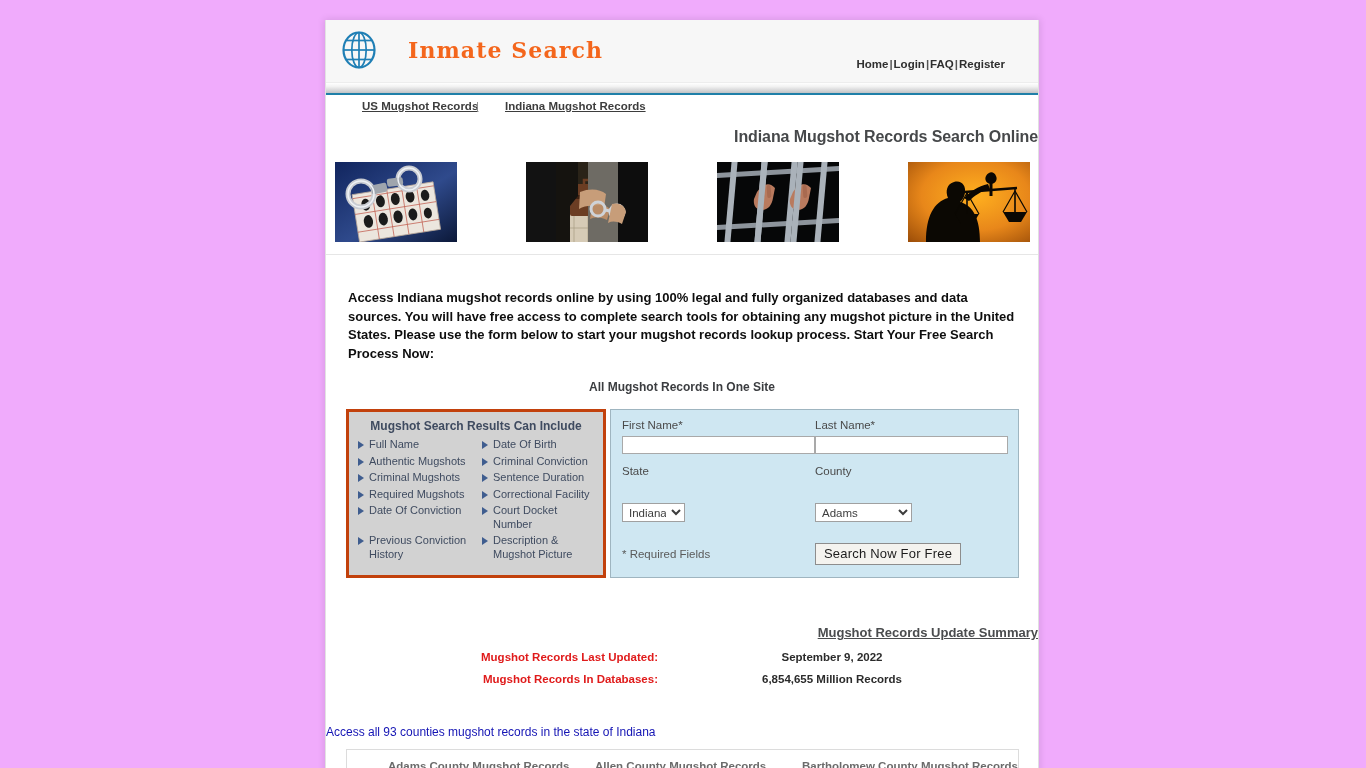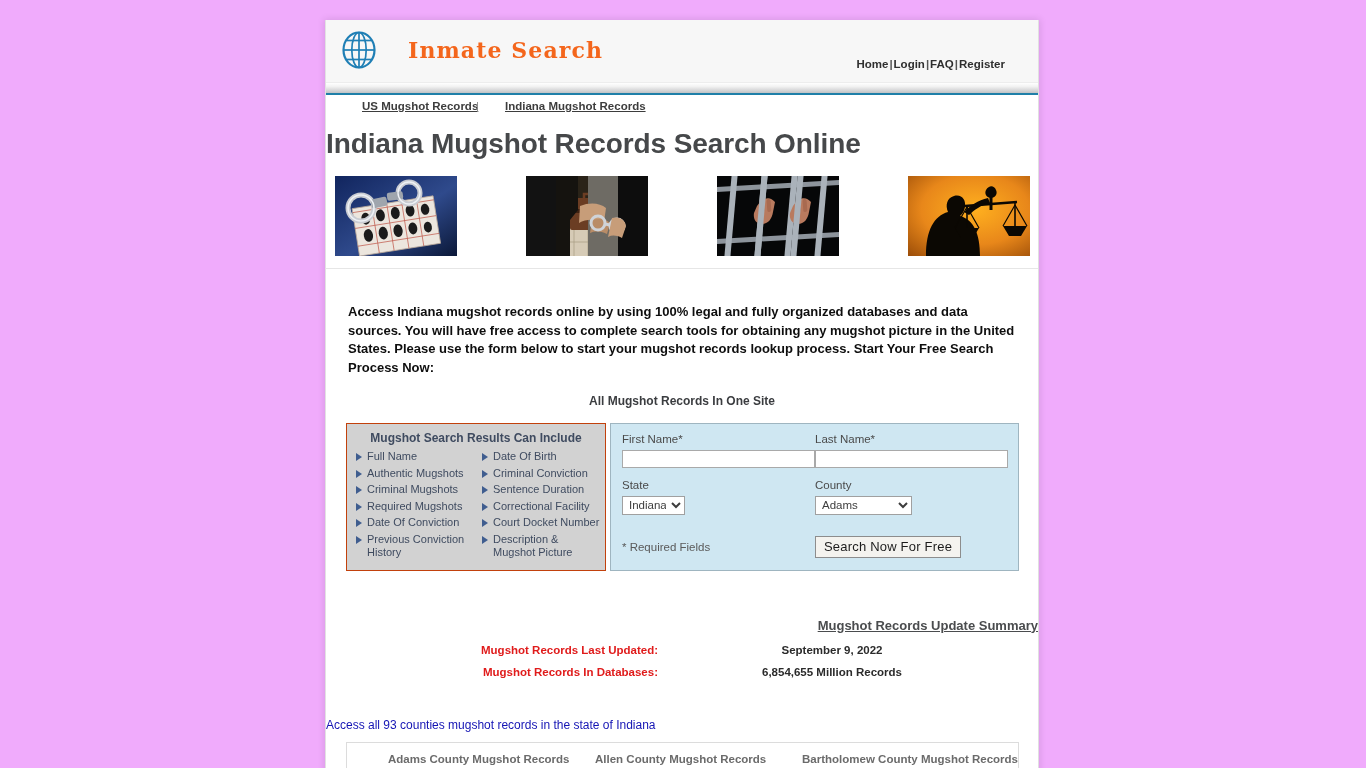--- a/index.html
+++ b/index.html
@@ -88,22 +88,22 @@
     font-weight: bold;
     color: #3d3d3d;
     white-space: nowrap;
   }
   .crumb.us { left: 8px; margin-left: 28px; }
   .crumb.pipe { left: 150px; color: #8a8a8a; font-weight: normal; }
   .crumb.state { left: 179px; }
   
   .page-title {
     margin: 6px 0 0 0;
-    text-align: left;
-    font-size: 28px;
+    text-align: right;
+    font-size: 16px;
     font-weight: bold;
     color: #46484a;
     letter-spacing: -0.1px;
   }
   
   .banner {
     margin-top: 16px;
     padding: 0 8px 0 9px;
     display: flex;
     justify-content: space-between;
@@ -140,21 +140,21 @@
   .panels {
     margin: 15px 19px 0 20px;
     display: flex;
     align-items: stretch;
     gap: 4px;
   }
   .info-panel {
     width: 267px;
     box-sizing: border-box;
     background: #d2d2d2;
-    border: 1px solid #c2410c;
+    border: 3px solid #c2410c;
     padding: 7px 5px 9px 5px;
   }
   .info-title {
     text-align: center;
     font-size: 12px;
     font-weight: bold;
     color: #3f4b60;
     margin-bottom: 5px;
   }
   .info-grid {
@@ -207,20 +207,21 @@
   .row-gap { height: 11px; }
   .f-select {
     box-sizing: border-box;
     height: 19px;
     border: 1px solid #a0a0a0;
     background: #ffffff;
     font-family: "Liberation Sans", sans-serif;
     font-size: 11.5px;
     color: #3d3d3d;
     padding: 0 2px;
+    margin-top: 22px;
   }
   .f-select.state { width: 63px; }
   .f-select.county { width: 97px; }
   .form-foot {
     display: flex;
     align-items: center;
     margin-top: 21px;
   }
   .req-note {
     width: 50%;

